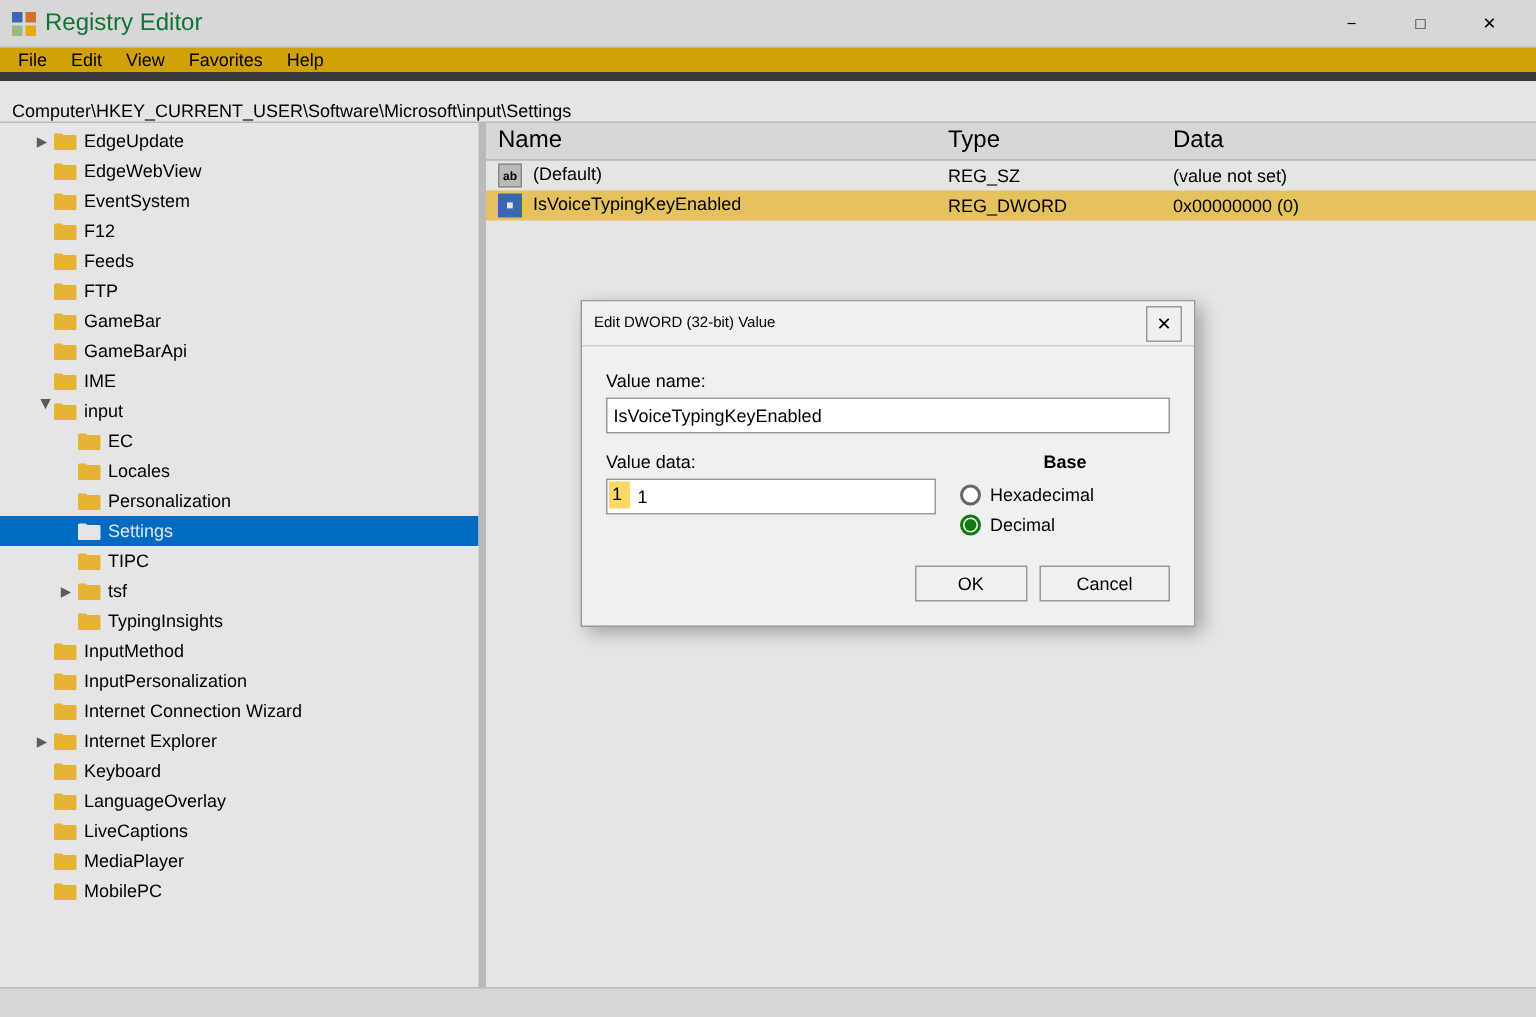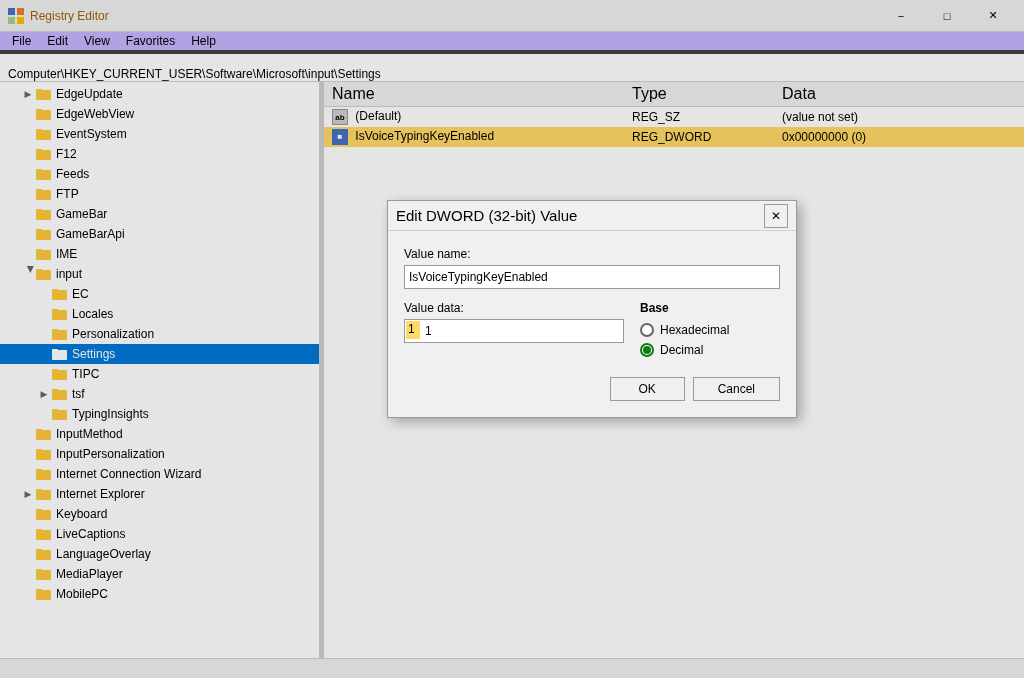--- a/index.html
+++ b/index.html
@@ -24,48 +24,48 @@
     .title-bar-icon {
       width: 16px;
       height: 16px;
       margin-right: 6px;
       display: flex;
       align-items: center;
       justify-content: center;
     }
     .title-bar-text {
       flex: 1;
-      font-size: 12px;
-      color: #a16207;
+      font-size: 16px;
+      color: #15803d;
     }
     .title-bar-controls {
       display: flex;
       gap: 0;
     }
     .title-bar-btn {
       width: 46px;
       height: 32px;
       display: flex;
       align-items: center;
       justify-content: center;
       cursor: pointer;
       font-size: 11px;
       color: #000;
       background: transparent;
       border: none;
     }
 
     
     .menu-bar {
-      background: #c4b5fd;
+      background: #eab308;
       display: flex;
       align-items: center;
       height: 22px;
       padding: 0 4px;
-      border-bottom: 4px solid #404040;
+      border-bottom: 6px solid #404040;
     }
     .menu-item {
       padding: 2px 8px;
       cursor: pointer;
       color: #000;
     }
 
     
     .address-bar {
       background: #fff;
@@ -208,21 +208,21 @@
     .dialog-titlebar {
       background: #f0f0f0;
       display: flex;
       align-items: center;
       height: 30px;
       padding: 0 8px;
       border-bottom: 1px solid #d0d0d0;
     }
     .dialog-title {
       flex: 1;
-      font-size: 15px;
+      font-size: 10px;
       font-weight: normal;
       color: #000;
     }
     .dialog-close-btn {
       width: 24px;
       height: 24px;
       display: flex;
       align-items: center;
       justify-content: center;
       cursor: pointer;
@@ -293,20 +293,21 @@
       left: 4px;
       top: 3px;
       font-size: 12px;
       z-index: 2;
       pointer-events: none;
       color: #000;
     }
 
     .base-section {
       min-width: 140px;
+      text-align: center;
     }
     .base-label {
       font-size: 12px;
       font-weight: bold;
       color: #000;
       margin-bottom: 8px;
       display: block;
     }
     .radio-group {
       display: flex;
@@ -681,32 +682,32 @@
       </div>
 
       <div class="tree-item indent-1">
         <span class="expand-placeholder"></span>
         <span class="folder-icon">
           <svg viewBox="0 0 16 16" fill="none">
               <rect x="0" y="4" width="15" height="10" rx="1" fill="#ffc83d"></rect>
               <rect x="0" y="3" width="6" height="3" rx="1" fill="#ffc83d"></rect>
             </svg>
         </span>
+        <span class="tree-label">LanguageOverlay</span>
+      </div>
+
+      <div class="tree-item indent-1">
+        <span class="expand-placeholder"></span>
+        <span class="folder-icon">
+          <svg viewBox="0 0 16 16" fill="none">
+              <rect x="0" y="4" width="15" height="10" rx="1" fill="#ffc83d"></rect>
+              <rect x="0" y="3" width="6" height="3" rx="1" fill="#ffc83d"></rect>
+            </svg>
+        </span>
         <span class="tree-label">LiveCaptions</span>
-      </div>
-
-      <div class="tree-item indent-1">
-        <span class="expand-placeholder"></span>
-        <span class="folder-icon">
-          <svg viewBox="0 0 16 16" fill="none">
-              <rect x="0" y="4" width="15" height="10" rx="1" fill="#ffc83d"></rect>
-              <rect x="0" y="3" width="6" height="3" rx="1" fill="#ffc83d"></rect>
-            </svg>
-        </span>
-        <span class="tree-label">LanguageOverlay</span>
       </div>
 
       <div class="tree-item indent-1">
         <span class="expand-placeholder"></span>
         <span class="folder-icon">
           <svg viewBox="0 0 16 16" fill="none">
               <rect x="0" y="4" width="15" height="10" rx="1" fill="#ffc83d"></rect>
               <rect x="0" y="3" width="6" height="3" rx="1" fill="#ffc83d"></rect>
             </svg>
         </span>

